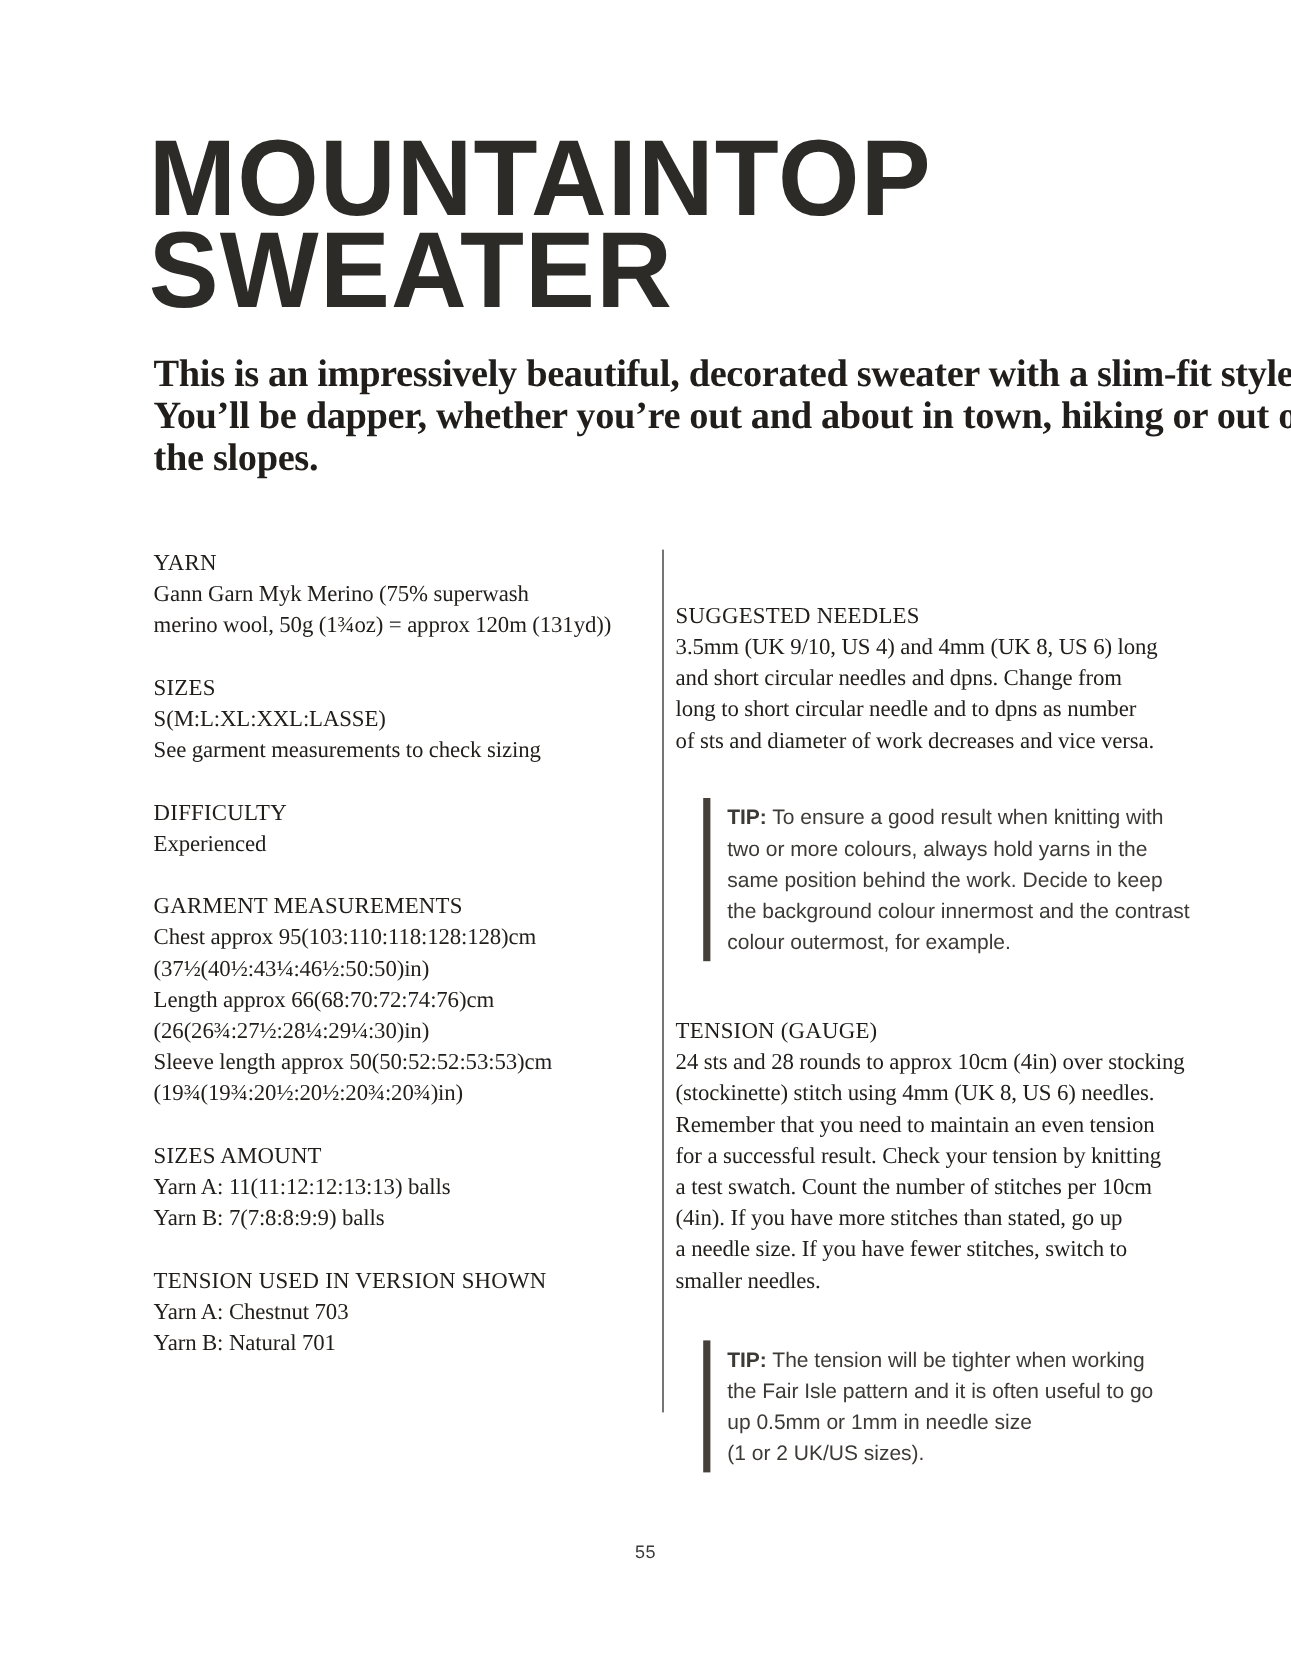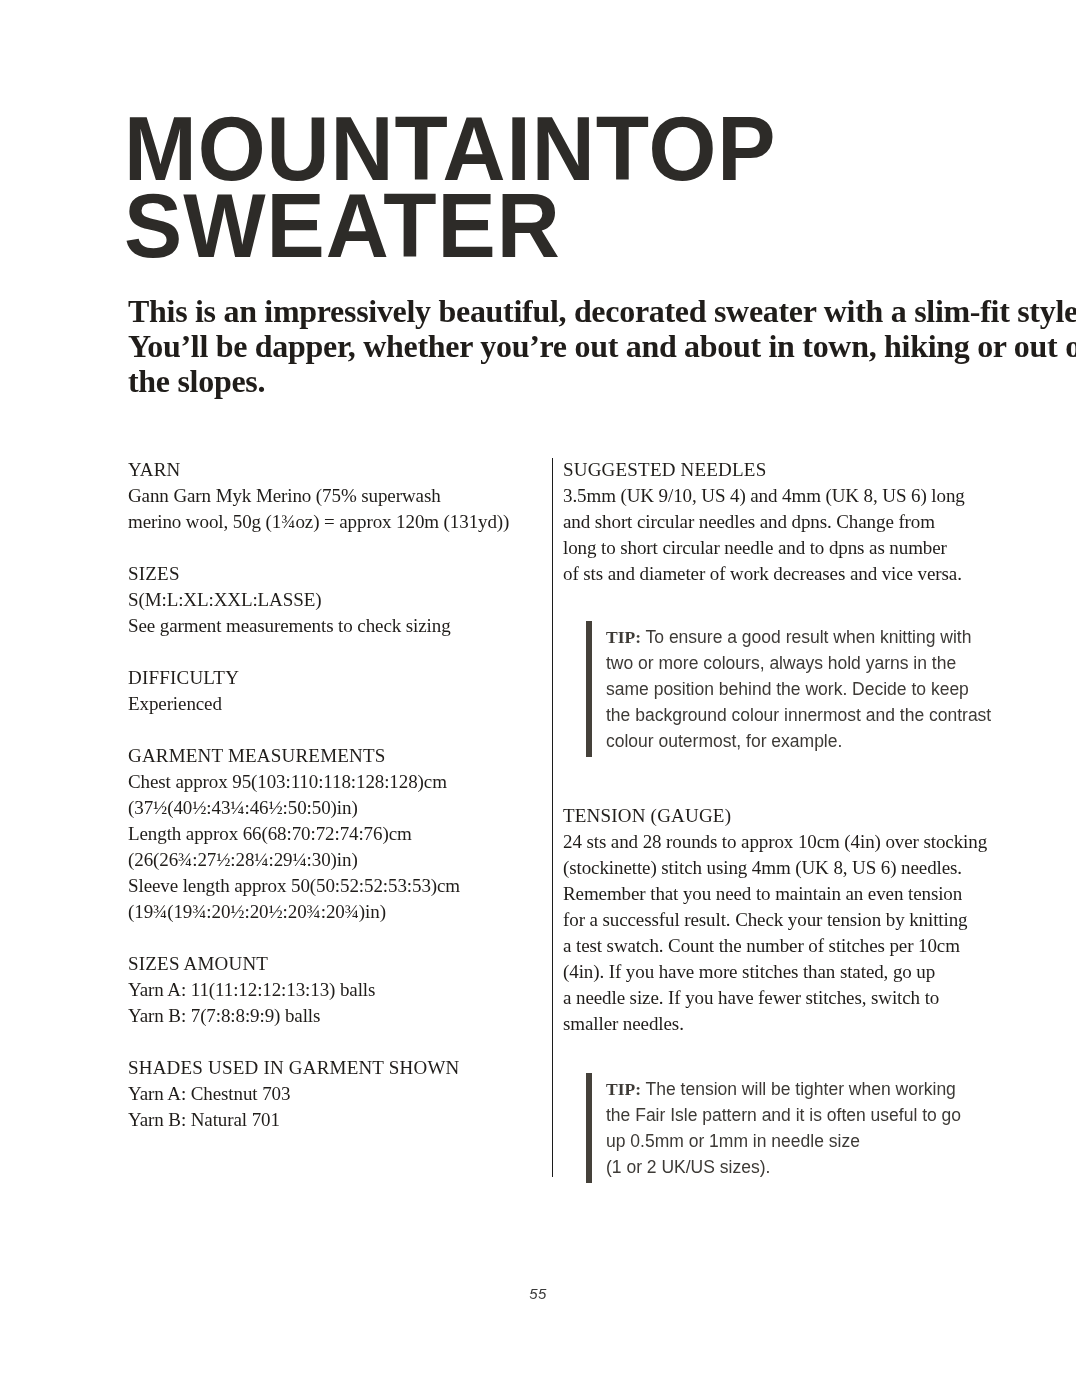--- a/index.html
+++ b/index.html
@@ -19,49 +19,49 @@
     color:var(--title); transform:scaleX(0.97); transform-origin:left top;
   }
   .title span{display:block;}
   .intro{
     position:absolute; left:128px; top:294px; margin:0; width:880px;
     font-size:32px; line-height:35px; letter-spacing:-0.3px;
     white-space:pre; color:var(--body-text);font-weight:bold;
   }
   .col{position:absolute; top:457px;}
   .col-left{left:128px; width:400px;}
-  .col-right{left:563px; width:414px;}
+  .col-right{left:563px; width:414px;margin-top:44px;}
   .column-rule{
     position:absolute; left:552px; top:458px; width:1px; height:719px;
     background:var(--column-rule);
   }
   .spec h2{
     margin:0; font-size:19px; line-height:26px; font-weight:normal;
     letter-spacing:0.2px; color:var(--body-text);
     font-family:"Liberation Serif", serif;
   }
   .spec .body{
     margin:0; font-size:19px; line-height:26px; white-space:pre;
     color:var(--body-text); letter-spacing:-0.1px;
   }
   .spec + .spec{margin-top:26px;}
   .tip{
     margin:34px 0 0 23px; border-left:6px solid var(--tip-bar);
     padding:3px 0 3px 14px;
     font-family:"Liberation Sans", sans-serif; font-size:17.5px;
     line-height:26px; color:var(--tip-text);
   }
-  .tip .tip-label{font-weight:bold;font-family:Liberation Serif, serif;}
+  .tip .tip-label{font-weight:bold;}
   .tip .tip-text{white-space:pre;}
   .col-right .spec.after-tip{margin-top:46px;}
   .tip.second{margin-top:36px;}
   .page-number{
     position:absolute; left:0; top:1285px; width:100%; text-align:center;
     font-family:"Liberation Sans", sans-serif; font-size:15px;
-    letter-spacing:0.5px; color:#3a3a3a;font-style:italic;
+    letter-spacing:0.5px; color:#3a3a3a;
   }
 </style>
 </head>
 <body>
 
 <div class="page">
 
   <h1 class="title">
     <span>MOUNTAINTOP</span>
     <span>SWEATER</span>
@@ -94,21 +94,21 @@
 (26(26¾:27½:28¼:29¼:30)in)
 Sleeve length approx 50(50:52:52:53:53)cm
 (19¾(19¾:20½:20½:20¾:20¾)in)</div>
     </section>
     <section class="spec">
       <h2>SIZES AMOUNT</h2>
       <div class="body">Yarn A: 11(11:12:12:13:13) balls
 Yarn B: 7(7:8:8:9:9) balls</div>
     </section>
     <section class="spec">
-      <h2>SHADES USED IN GARMENT SHOWN</h2>
+      <h2>TENSION USED IN VERSION SHOWN</h2>
       <div class="body">Yarn A: Chestnut 703
 Yarn B: Natural 701</div>
     </section>
   </div>
 
   <div class="column-rule"></div>
 
   <div class="col col-right">
     <section class="spec">
       <h2>SUGGESTED NEEDLES</h2>

